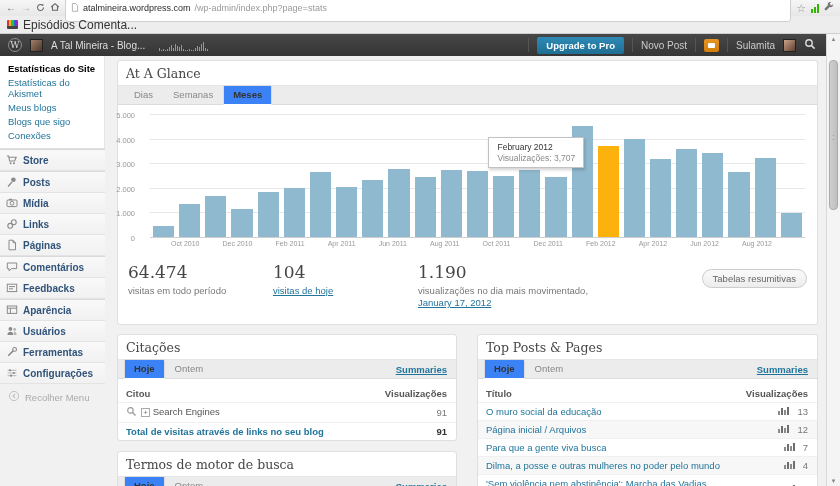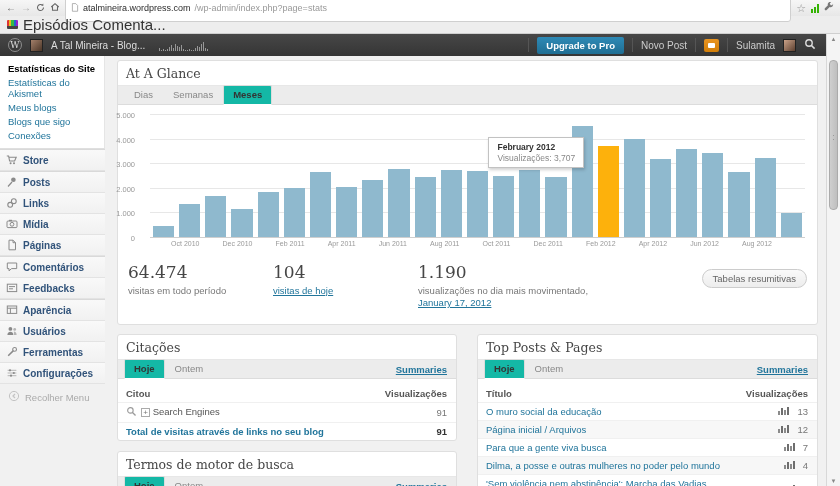--- a/index.html
+++ b/index.html
@@ -10,21 +10,21 @@
   .browser-bar { height:16px; background:linear-gradient(#f6f6f6,#e7e7e7); display:flex; align-items:center; padding:0 6px; gap:5px; }
   .nav-ico { font-size:10px; color:#666; line-height:1; cursor:default; }
   .omnibox { flex:1; height:27px; background:#fff; border:1px solid #cfcfcf; border-radius:3px; display:flex; align-items:center; padding:0 5px; gap:4px; font-size:9px; overflow:hidden; white-space:nowrap; }
   .omnibox .host { color:#2b2b2b; }
   .omnibox .path { color:#999; }
   .ext-bars { display:flex; align-items:flex-end; gap:1px; height:9px; }
   .ext-bars i { width:2px; background:#35b303; display:block; }
 
   .bookmarks-bar { height:18px; background:#ededed; border-bottom:1px solid #cfcfcf; display:flex; align-items:center; padding:0 7px; gap:5px; }
   .favicon-tv { width:11px; height:9px; border-radius:1px; background:linear-gradient(90deg,#d33 0 20%,#eb2 20% 40%,#3b4 40% 60%,#26c 60% 80%,#92c 80% 100%); border-bottom:3px solid #444; }
-  .bookmark-label { font-size:15px; color:#333; }
+  .bookmark-label { font-size:12px; color:#333; }
 
   
   .admin-bar { height:22px; background:linear-gradient(#474747,#353535); display:flex; align-items:center; padding:0 24px 0 8px; gap:8px; color:#ccc; font-size:10px; }
   .wp-logo { width:14px; height:14px; border:1px solid #8d8d8d; border-radius:50%; color:#ddd; font-family:"DejaVu Serif",serif; font-size:9px; line-height:12px; text-align:center; }
   .avatar-sm { width:13px; height:13px; border:1px solid #222; background:linear-gradient(135deg,#a3806a,#4a3527); }
   .sparkline { display:flex; align-items:flex-end; gap:1px; height:12px; margin-left:6px; }
   .sparkline i { width:1px; background:#979797; display:block; }
   .ab-spacer { flex:1; }
   .upgrade-btn { background:linear-gradient(#2e8ab6,#1f6e93); color:#fff; font-weight:bold; font-size:9.5px; padding:3px 9px; border-radius:2px; }
   .ab-sep { width:1px; height:14px; background:#2c2c2c; border-right:1px solid #555; }
@@ -44,37 +44,37 @@
   .menu-item .mi-icon { width:12px; height:12px; flex:none; }
   .collapse-item { display:flex; align-items:center; gap:5px; padding:6px 4px 4px 8px; color:#aaa; font-size:9.5px; cursor:pointer; }
 
   
   .main { flex:1; padding:4px 22px 0 12px; overflow:hidden; }
 
   .panel { background:#fff; border:1px solid #dfdfdf; border-radius:3px; }
   .panel-head { font-family:"DejaVu Serif","Liberation Serif",serif; font-size:12.5px; color:#464646; padding:5px 8px 4px; }
   .tabs-row { background:#ececec; border-top:1px solid #e7e7e7; border-bottom:1px solid #dcdcdc; display:flex; align-items:flex-end; padding:0 6px; height:20px; position:relative; }
   .tab { font-size:9.5px; color:#888; padding:3px 9px 4px; cursor:pointer; border:1px solid transparent; margin-bottom:-1px; }
-  .tab.active { background:#14b8a6; color:#333; font-weight:bold; border:1px solid #dcdcdc; border-bottom-color:#fff; border-radius:2px 2px 0 0; }
+  .tab.active { background:#3b82f6; color:#333; font-weight:bold; border:1px solid #dcdcdc; border-bottom-color:#fff; border-radius:2px 2px 0 0; }
   .summaries-link { position:absolute; right:9px; top:4px; font-size:9.5px; font-weight:bold; color:#21759b; text-decoration:underline; cursor:pointer; }
 
   
   .chart-region { position:relative; padding:10px 12px 2px 4px; }
   .chart-flex { display:flex; }
   .y-axis { width:28px; position:relative; flex:none; height:123px; }
   .y-axis span { position:absolute; right:15px; transform:translateY(-50%); font-size:7.5px; color:#999; }
   .plot { position:relative; flex:1; height:123px; border-bottom:1px solid #cfcfcf; }
   .gridline { position:absolute; left:0; right:0; height:1px; background:#e7e7e7; }
   .bars { position:absolute; left:3px; right:3px; bottom:0; top:0; display:flex; align-items:flex-end; gap:5px; }
   .bar { flex:1; background:#8fb9ce; cursor:pointer; }
   .bar.highlight { background:#fdb10c; }
   .x-axis { display:flex; gap:5px; margin:2px 15px 0 31px; }
   .x-slot { flex:1; text-align:center; font-size:7px; color:#999; white-space:nowrap; overflow:visible; }
   .chart-tooltip { position:absolute; left:53%; top:32px; background:#fff; border:1px solid #c2c2c2; box-shadow:1px 2px 3px rgba(0,0,0,.18); padding:4px 8px; z-index:5; }
-  .chart-tooltip .tt-title { font-size:8.5px; font-weight:bold; color:#333; }
+  .chart-tooltip .tt-title { font-size:8.5px; font-weight:normal; color:#333; }
   .chart-tooltip .tt-text { font-size:8.5px; color:#888; margin-top:1px; }
 
   
   .stats-row { display:flex; align-items:flex-start; padding:13px 10px 16px 10px; position:relative; }
   .stat { margin-right:30px; }
   .stat:nth-child(1){ width:115px; }
   .stat:nth-child(2){ width:115px; }
   .stat-num { font-family:"DejaVu Serif","Liberation Serif",serif; font-size:17px; color:#464646; }
   .stat-label { font-size:9.5px; color:#777; margin-top:3px; }
   .stat-link { font-size:9.5px; color:#21759b; text-decoration:underline; cursor:pointer; }
@@ -227,32 +227,32 @@
           </div>
           <div class="menu-item group-start">
             <span class="mi-icon"><svg width="12" height="12" viewBox="0 0 12 12">
                 <circle cx="7.4" cy="3.8" r="2.3" fill="#8a8a8a"></circle>
                 <path d="M6 6 L2 10.5" stroke="#8a8a8a" stroke-width="1.2"></path>
               </svg></span>
             <span>Posts</span>
           </div>
           <div class="menu-item">
             <span class="mi-icon"><svg width="12" height="12" viewBox="0 0 12 12">
-                <circle cx="4.2" cy="7.8" r="2.4" fill="none" stroke="#8a8a8a" stroke-width="1.1"></circle>
-                <circle cx="7.8" cy="4.2" r="2.4" fill="none" stroke="#8a8a8a" stroke-width="1.1"></circle>
-              </svg></span>
-            <span>Links</span>
-          </div>
-          <div class="menu-item">
-            <span class="mi-icon"><svg width="12" height="12" viewBox="0 0 12 12">
                 <rect x="1" y="3" width="10" height="6.6" rx="1" fill="none" stroke="#8a8a8a"></rect>
                 <circle cx="6" cy="6.3" r="1.9" fill="none" stroke="#8a8a8a"></circle>
                 <rect x="3" y="1.8" width="3" height="1.4" fill="#8a8a8a"></rect>
               </svg></span>
             <span>Mídia</span>
+          </div>
+          <div class="menu-item">
+            <span class="mi-icon"><svg width="12" height="12" viewBox="0 0 12 12">
+                <circle cx="4.2" cy="7.8" r="2.4" fill="none" stroke="#8a8a8a" stroke-width="1.1"></circle>
+                <circle cx="7.8" cy="4.2" r="2.4" fill="none" stroke="#8a8a8a" stroke-width="1.1"></circle>
+              </svg></span>
+            <span>Links</span>
           </div>
           <div class="menu-item">
             <span class="mi-icon"><svg width="12" height="12" viewBox="0 0 12 12">
                 <path d="M3 1.2 H7 L9.5 3.7 V10.8 H3 Z" fill="none" stroke="#8a8a8a"></path>
                 <path d="M7 1.2 V3.7 H9.5" fill="none" stroke="#8a8a8a"></path>
               </svg></span>
             <span>Páginas</span>
           </div>
           <div class="menu-item group-start">
             <span class="mi-icon"><svg width="12" height="12" viewBox="0 0 12 12">

